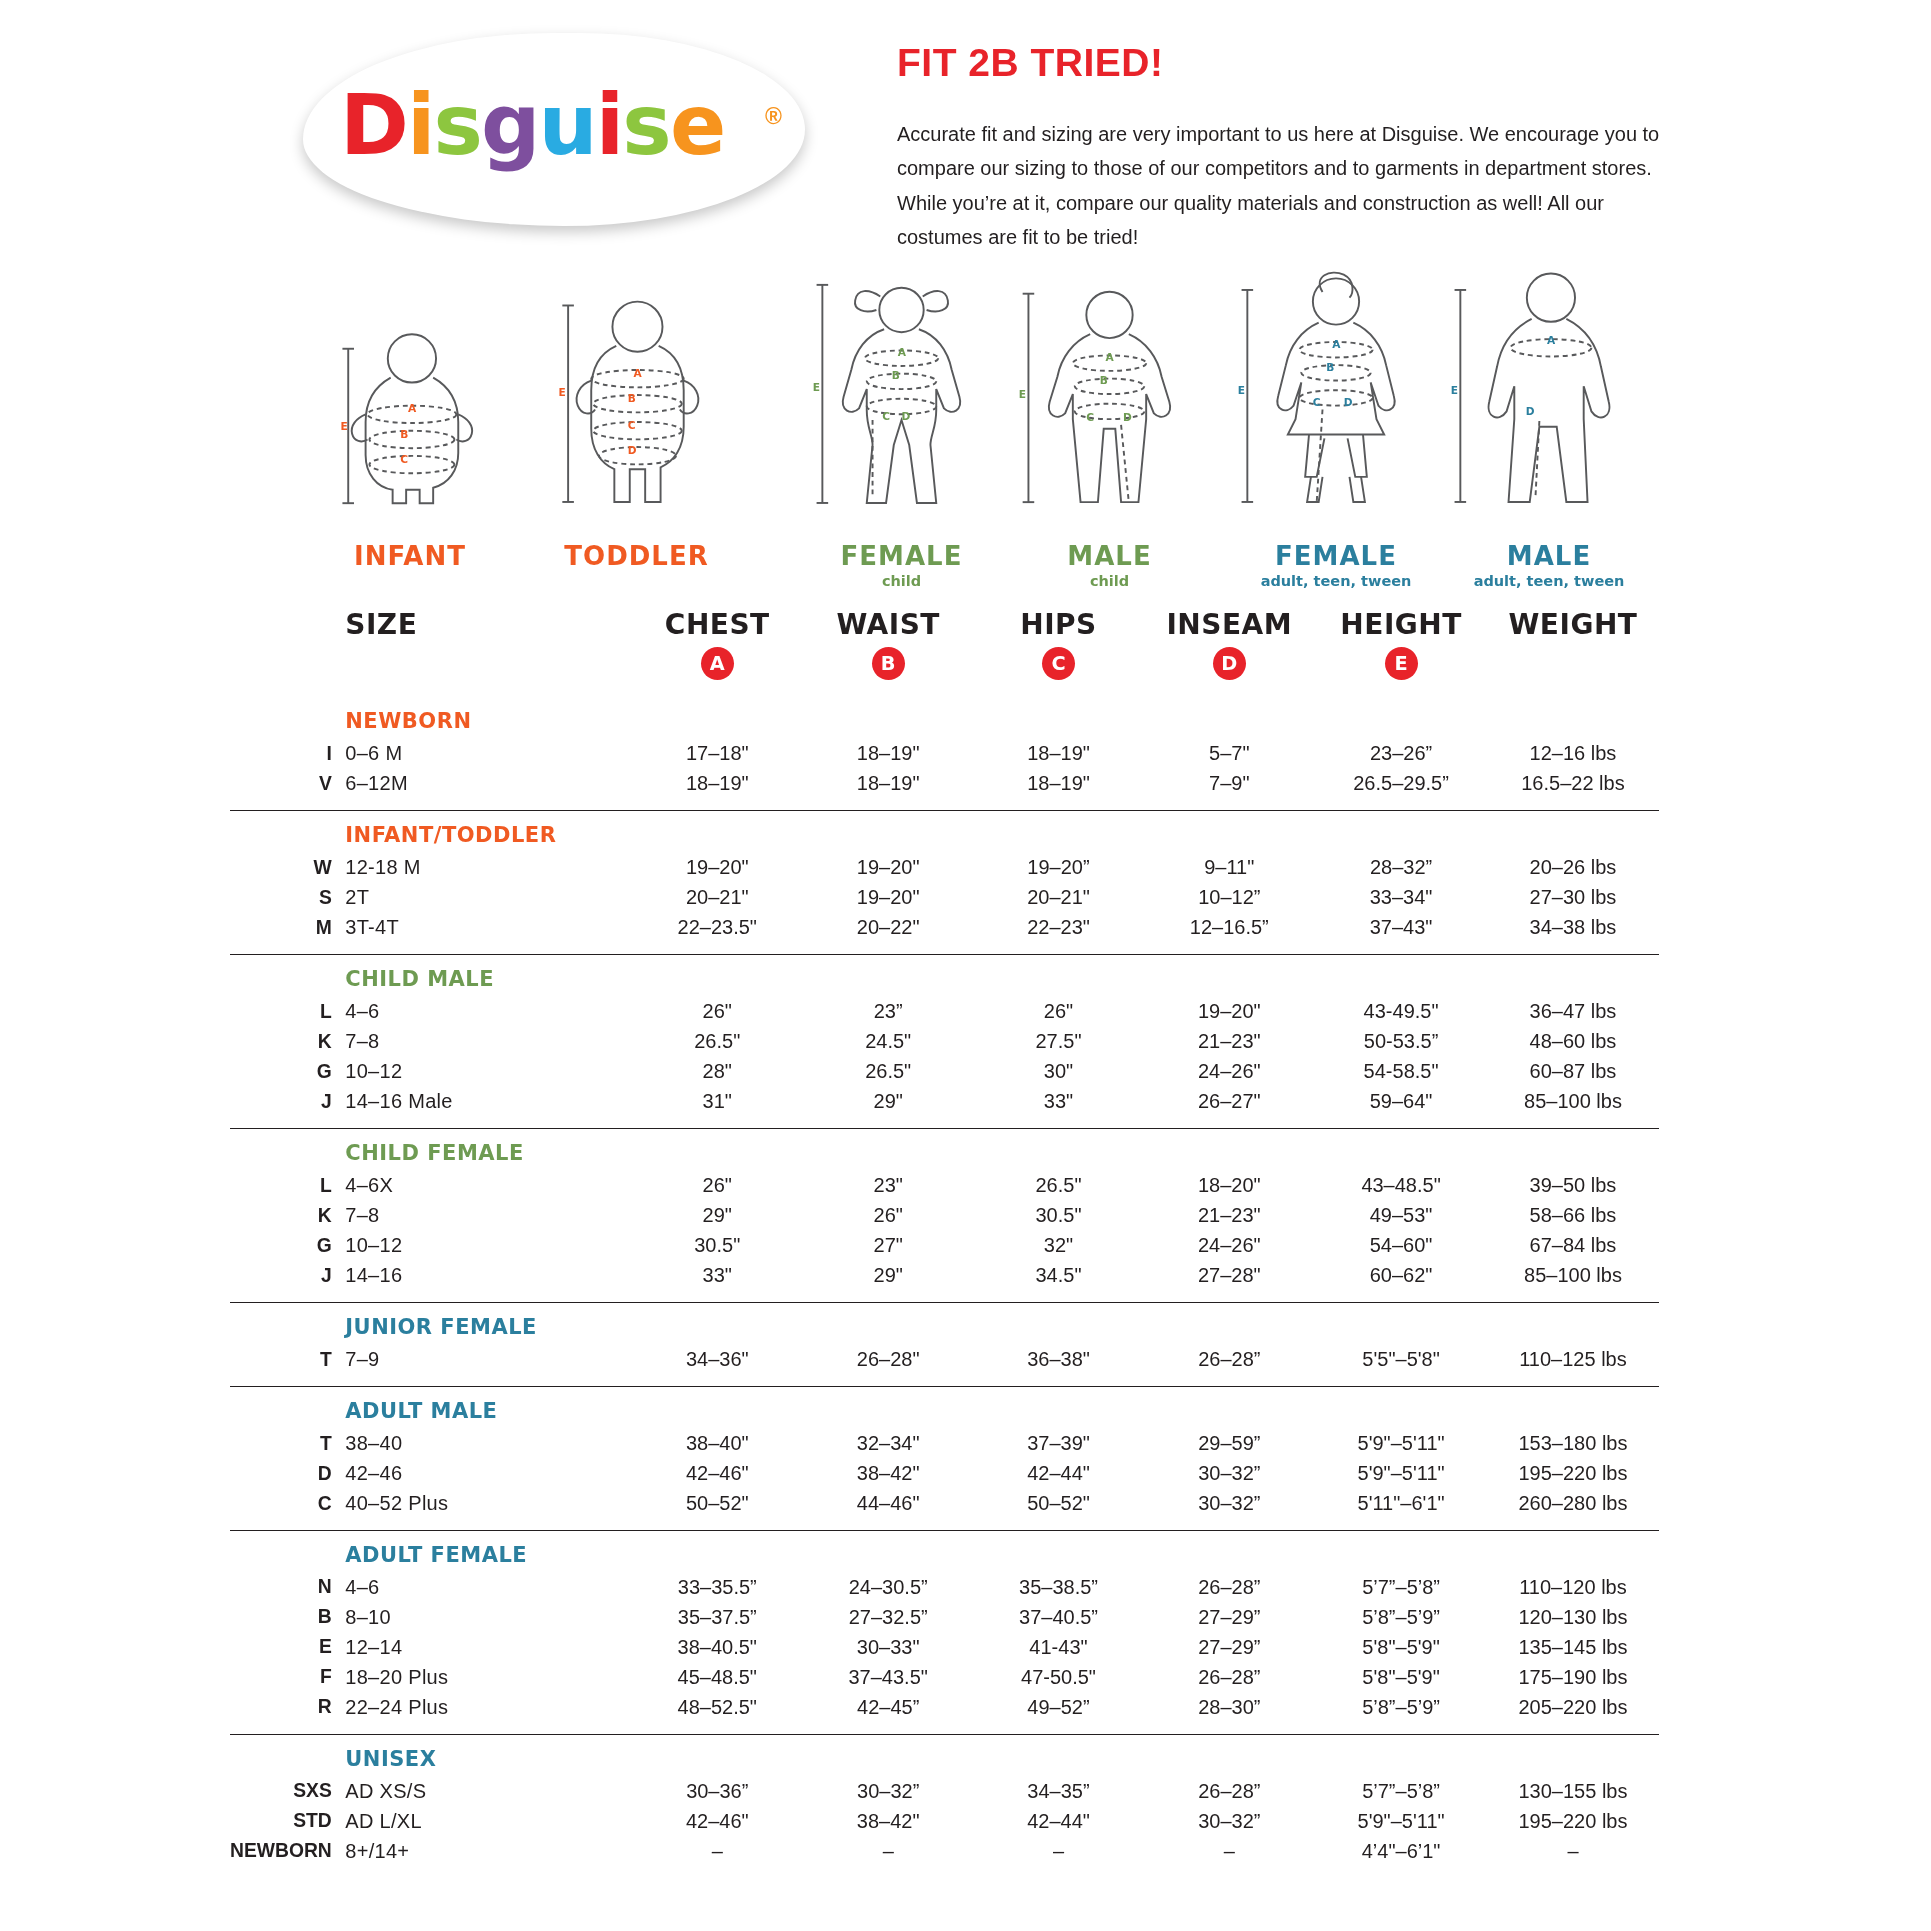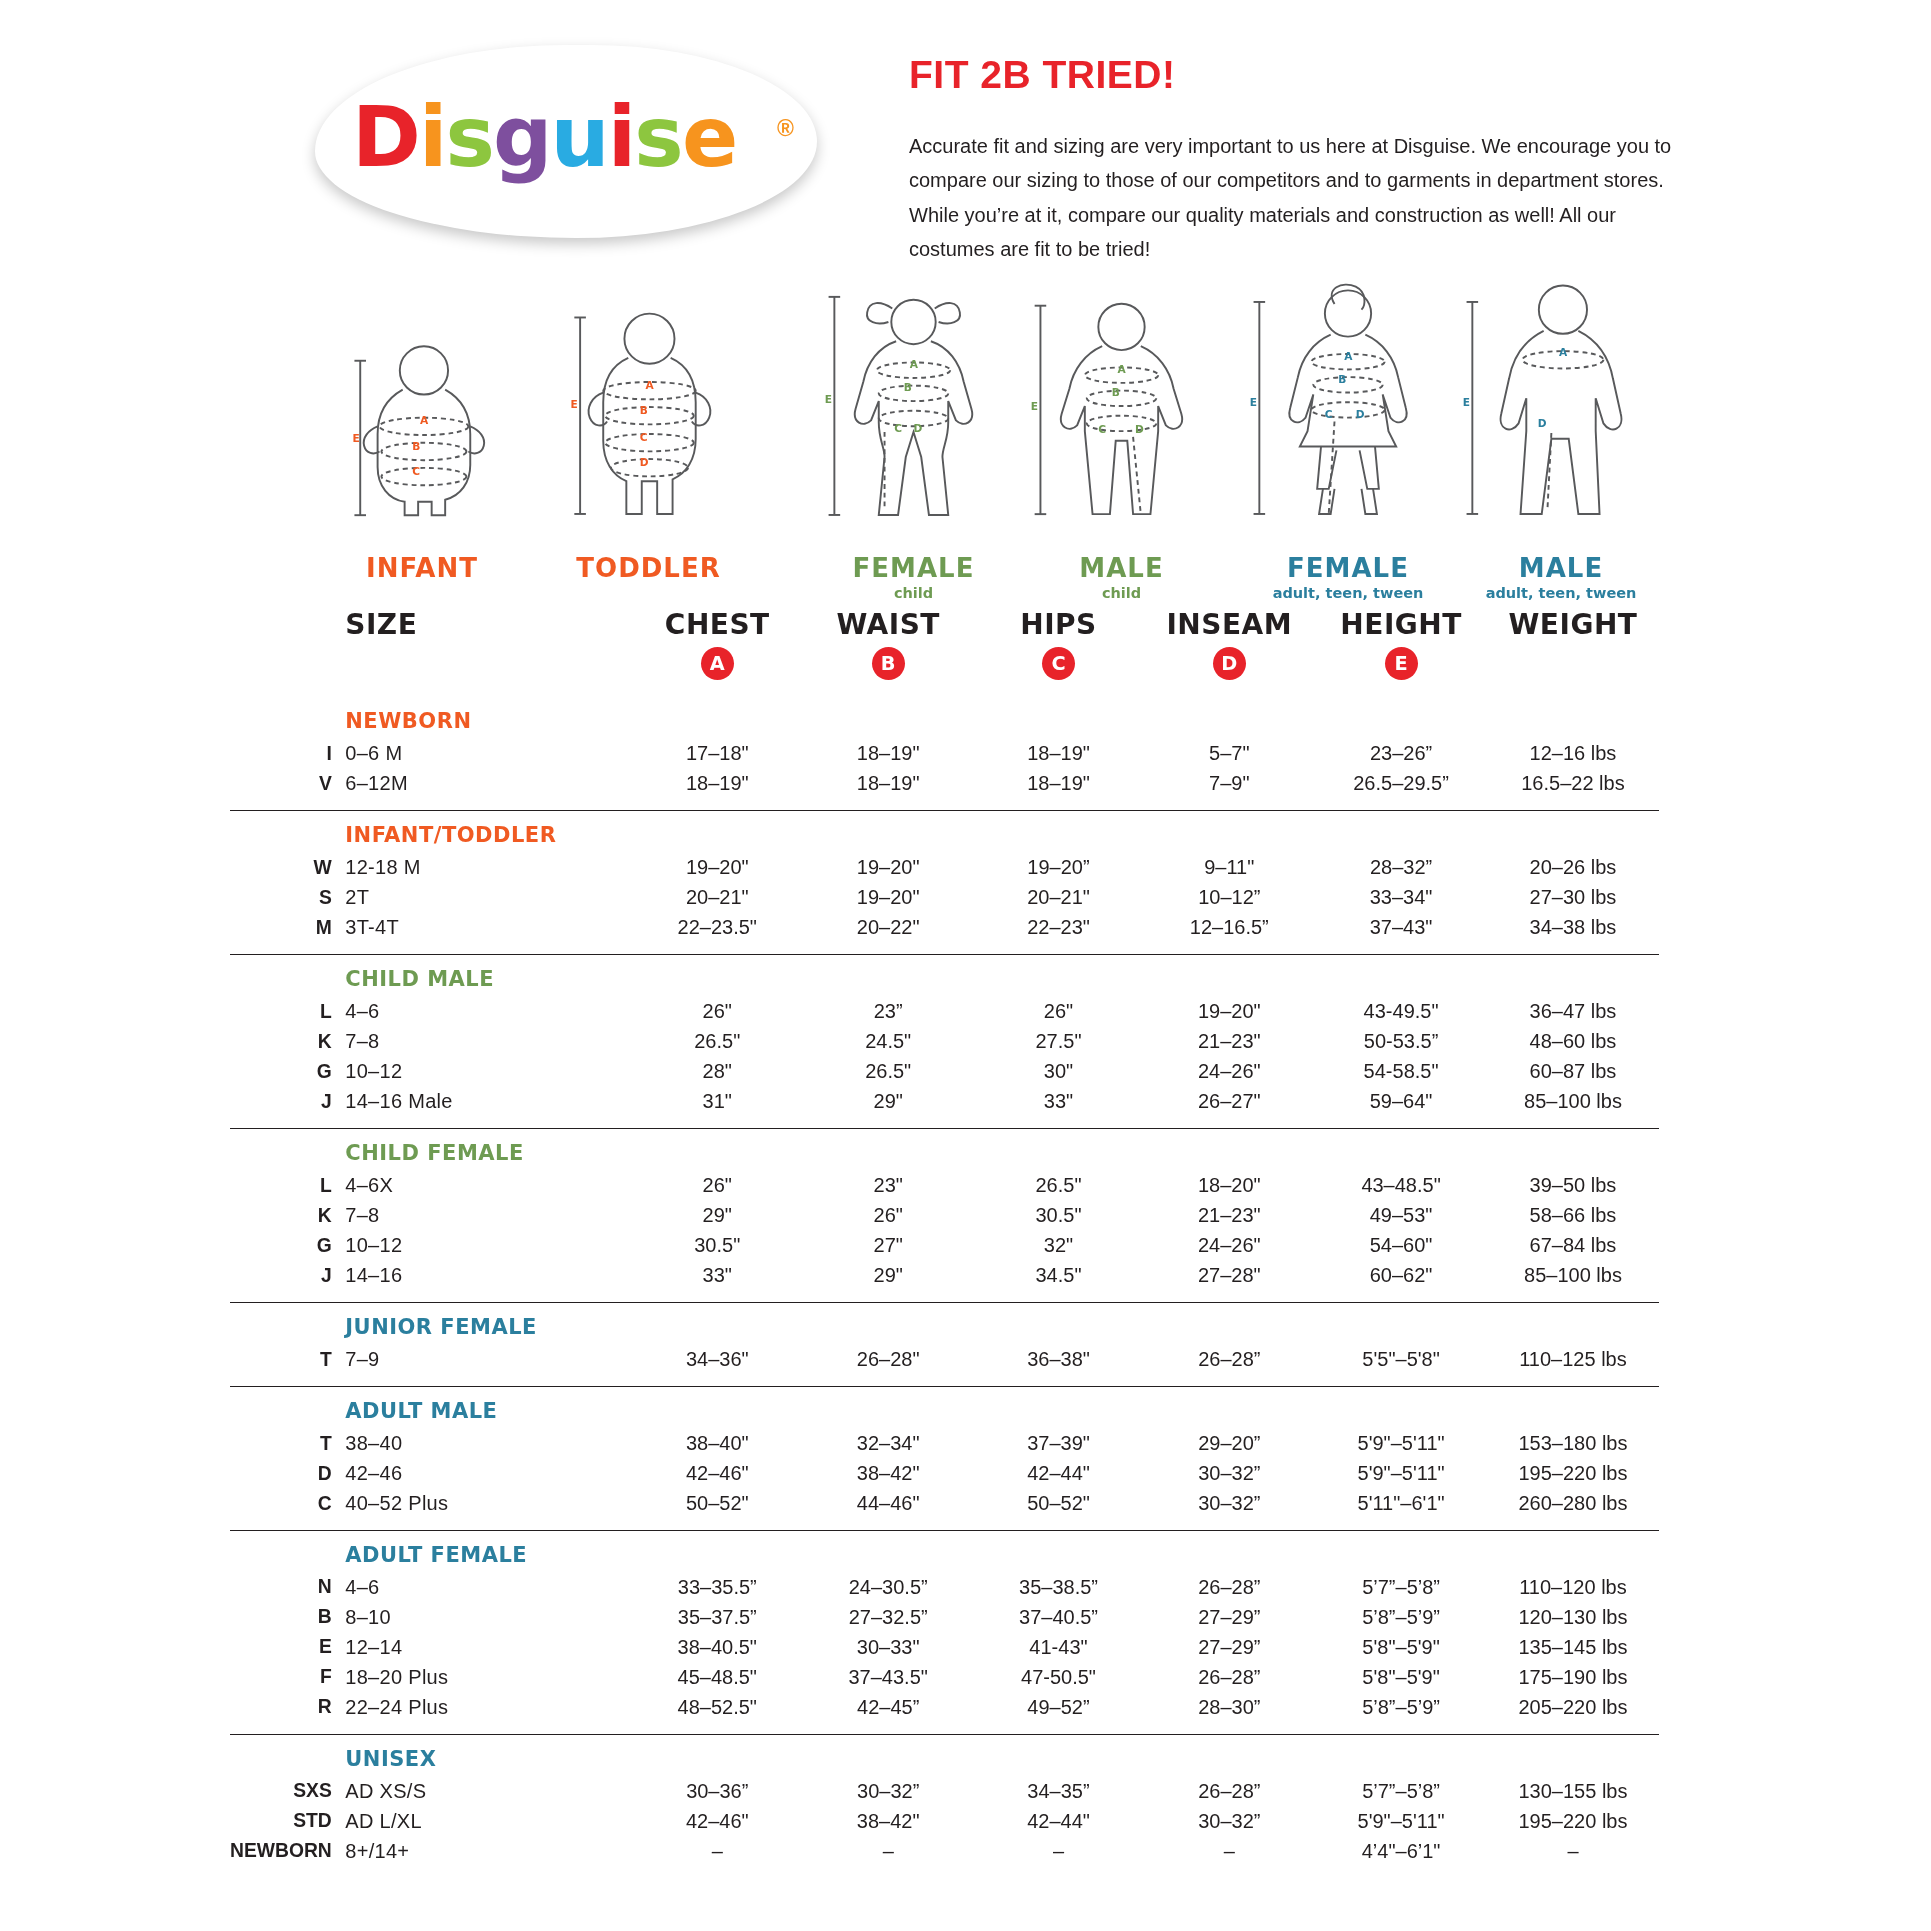--- a/index.html
+++ b/index.html
@@ -13,21 +13,21 @@
     font-family: "Liberation Sans", sans-serif;
     color: #231f20;
     position: relative;
     overflow: hidden;
   }
   .page {
     position: relative;
     width: 1931px;
     height: 1931px;
     box-sizing: border-box;
-    padding: 16px;
+    padding: 4px;
     border-radius: 8px;
   }
 
   
   .header {
     position: relative;
     height: 261px;
   }
   .logo-wrap {
     position: absolute;
@@ -593,21 +593,21 @@
             <td class="col-val"></td>
             <td class="col-val"></td>
             <td class="col-val"></td>
           </tr>
           <tr class="data">
             <td class="col-code">T</td>
             <td class="col-size">38–40</td>
             <td class="col-val">38–40"</td>
             <td class="col-val">32–34"</td>
             <td class="col-val">37–39"</td>
-            <td class="col-val">29–20”</td>
+            <td class="col-val">29–59”</td>
             <td class="col-val">5'9"–5'11"</td>
             <td class="col-val">153–180 lbs</td>
           </tr>
           <tr class="data">
             <td class="col-code">D</td>
             <td class="col-size">42–46</td>
             <td class="col-val">42–46"</td>
             <td class="col-val">38–42"</td>
             <td class="col-val">42–44"</td>
             <td class="col-val">30–32”</td>

